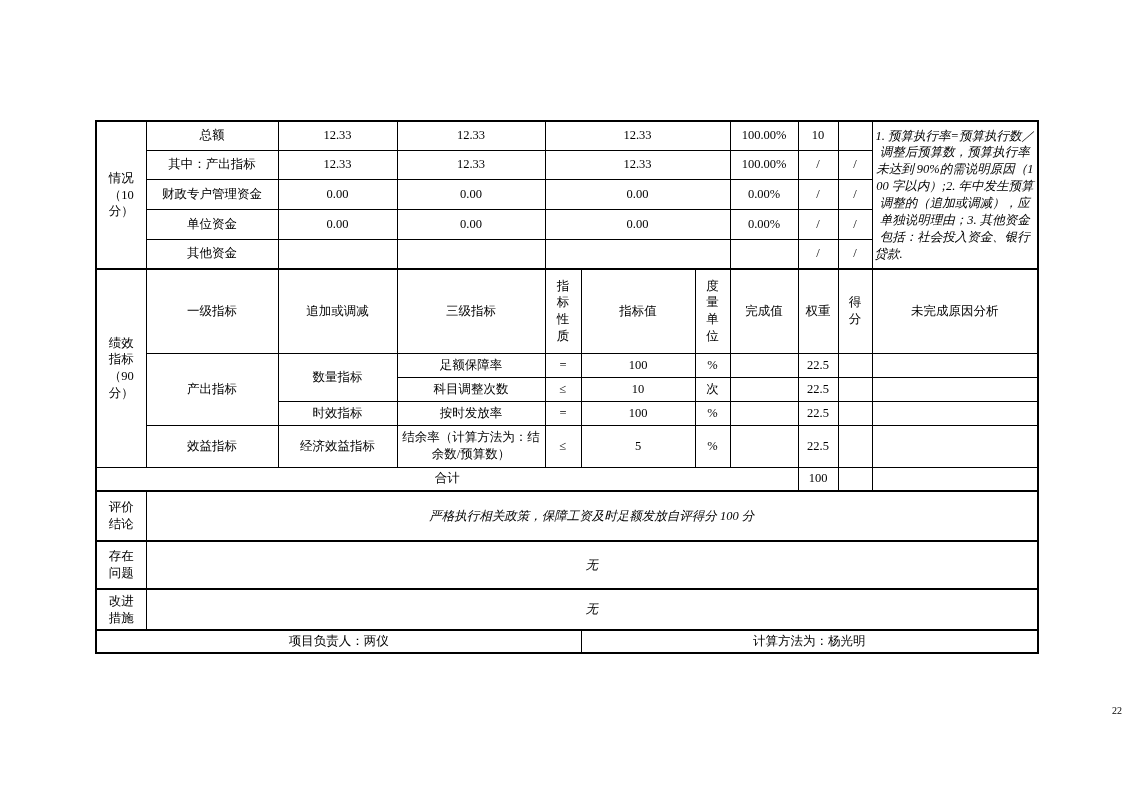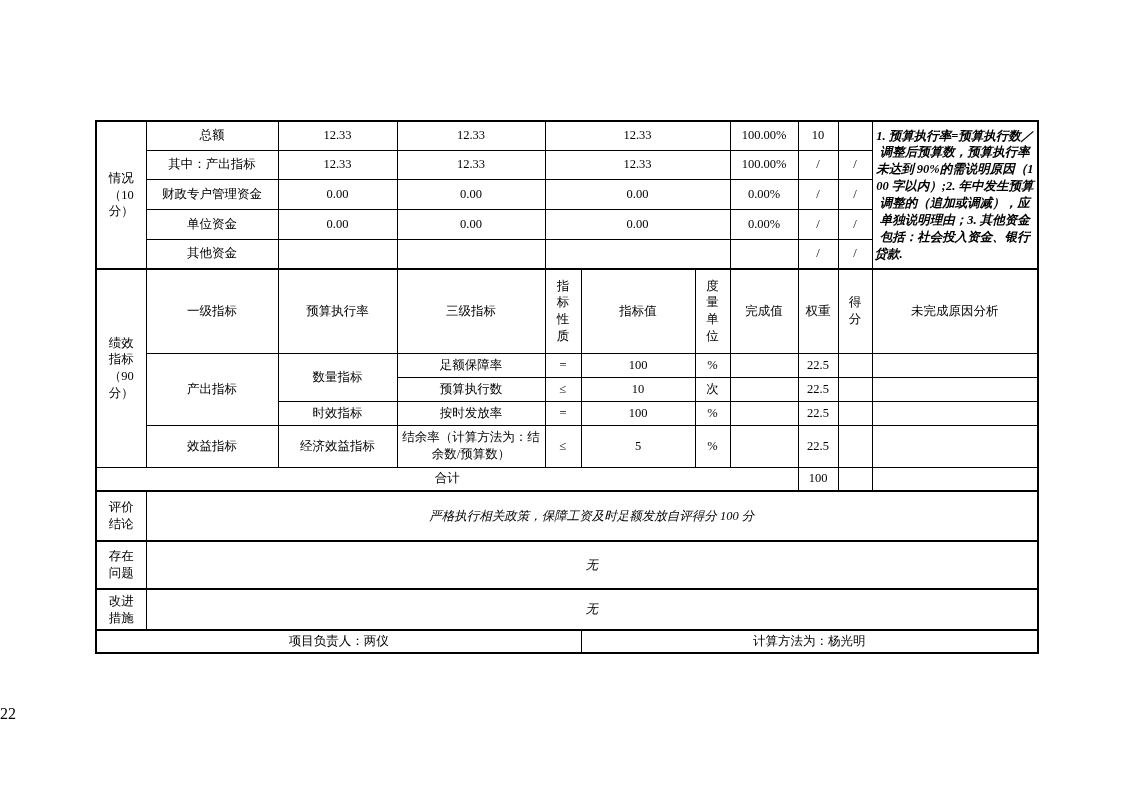--- a/index.html
+++ b/index.html
@@ -35,39 +35,38 @@
   td.group-top { vertical-align: top; padding-top: 3px; }
   td.notes {
     font-style: italic;
     text-align: justify;
     text-align-last: left;
     vertical-align: middle;
     padding: 3px 6px;
     font-size: 11.5px;
     line-height: 1.8;
     word-break: break-all;
-    font-weight: bold;
   }
   td.content {
     font-style: italic;
     text-align: left;
     padding-left: 12px;
     margin-left: 32px;
   }
   td.sig {
     text-align: left;
     padding-left: 7px;
   }
   .pageno {
     position: absolute;
     top: 705px;
     left: 0;
     width: 100%;
-    text-align: left;
-    font-size: 16px;
+    text-align: right;
+    font-size: 10px;
   }
 </style>
 </head>
 <body>
 
 <div class="page">
 
   <table class="report">
     <colgroup>
       <col style="width:50px">
@@ -133,21 +132,21 @@
         <td>/</td>
         <td>/</td>
       </tr>
 
       <tr class="thick" style="height:84px">
         <td class="pre" rowspan="5">绩效
 指标
 （90
 分）</td>
         <td>一级指标</td>
-        <td>预算执行率</td>
+        <td>追加或调减</td>
         <td>三级指标</td>
         <td class="pre">指
 标
 性
 质</td>
         <td>指标值</td>
         <td class="pre">度
 量
 单
 位</td>
@@ -163,21 +162,21 @@
         <td>足额保障率</td>
         <td>=</td>
         <td>100</td>
         <td>%</td>
         <td></td>
         <td>22.5</td>
         <td></td>
         <td></td>
       </tr>
       <tr style="height:24px">
-        <td>预算执行数</td>
+        <td>科目调整次数</td>
         <td>≤</td>
         <td>10</td>
         <td>次</td>
         <td></td>
         <td>22.5</td>
         <td></td>
         <td></td>
       </tr>
       <tr style="height:24px">
         <td>时效指标</td>

